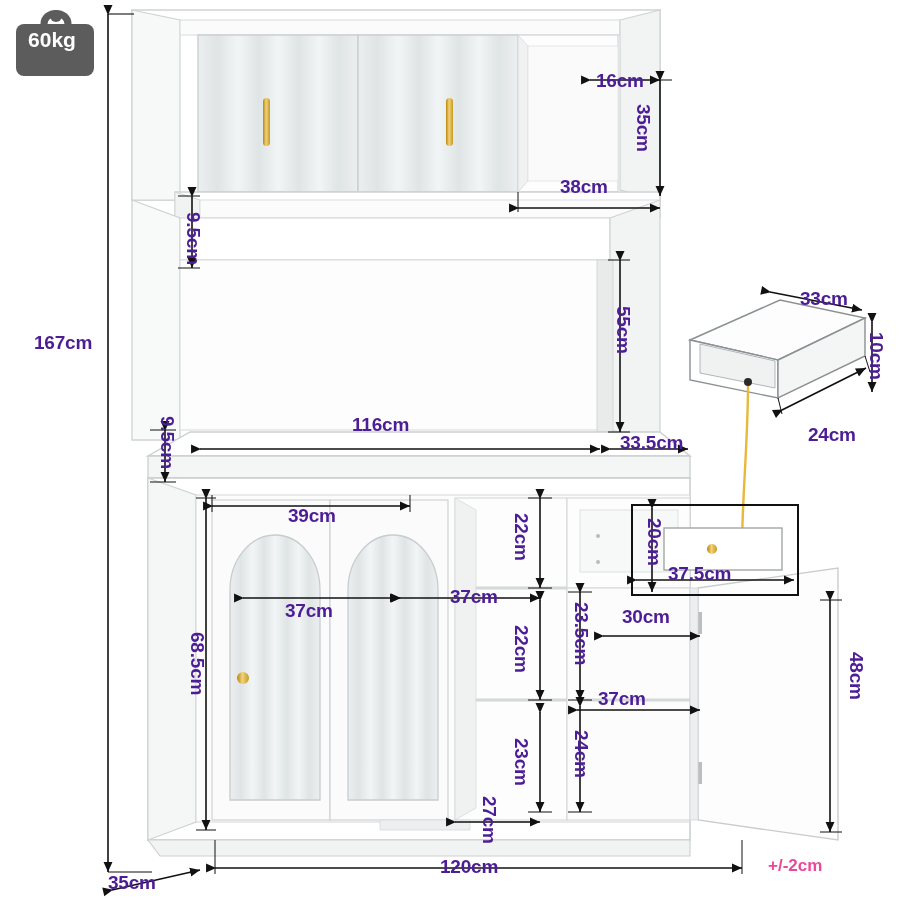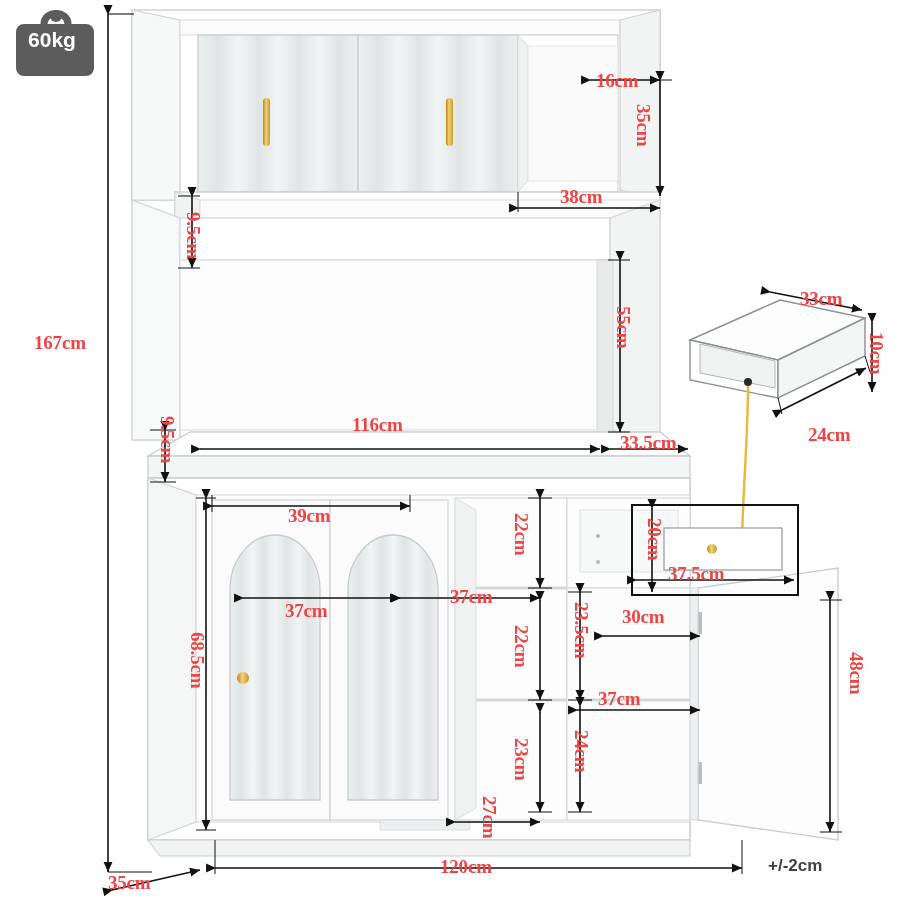--- a/index.html
+++ b/index.html
@@ -8,45 +8,44 @@
     background:#ffffff;
     font-family:"Liberation Sans", sans-serif;
     position:relative;
     overflow:hidden;
   }
   #stage{position:absolute;left:0;top:0;width:808px;height:899px;}
   svg#diagram{position:absolute;left:0;top:0;width:900px;height:899px;}
   .dim{
     position:absolute;
     font-weight:bold;
-    color:#ef4444;
+    color:#4c1d95;
     white-space:nowrap;
     font-size:19px;
     letter-spacing:-0.2px;
-    font-family:Liberation Serif, serif;
   }
   .vert{
     writing-mode:vertical-rl;
     text-orientation:mixed;
   }
   .weight-text{
     position:absolute;
     left:6px;top:28px;
     width:92px;
     text-align:center;
     color:#ffffff;
     font-weight:bold;
     font-size:21px;
     font-family:"Liberation Sans", sans-serif;
   }
   .tol{
     position:absolute;
     font-size:17px;
     font-weight:bold;
-    color:#404040;
+    color:#ec4899;
   }
 </style>
 </head>
 <body>
 
 <div id="stage">
 
   <svg id="diagram" viewBox="0 0 900 899">
     <defs>
       <linearGradient id="glassGrad" x1="0" y1="0" x2="1" y2="0">
@@ -250,21 +249,21 @@
       <path d="M38,18 C38,4 62,4 62,18" fill="none" stroke="#5c5c5c" stroke-width="7"></path>
       <circle cx="50" cy="10" r="6" fill="#5c5c5c"></circle>
     </g>
   </svg>
 
   <div class="weight-text">60kg</div>
 
   <div class="dim" style="left:34px;top:332px;">167cm</div>
   <div class="dim" style="left:596px;top:70px;">16cm</div>
   <div class="dim vert" style="left:632px;top:104px;">35cm</div>
-  <div class="dim" style="left:560px;top:186px;text-align:center;">38cm</div>
+  <div class="dim" style="left:560px;top:176px;text-align:center;">38cm</div>
   <div class="dim vert" style="left:182px;top:212px;">9.5cm</div>
   <div class="dim vert" style="left:612px;top:306px;">55cm</div>
   <div class="dim vert" style="left:156px;top:416px;">9.5cm</div>
   <div class="dim" style="left:352px;top:414px;">116cm</div>
   <div class="dim" style="left:620px;top:432px;text-align:center;">33.5cm</div>
 
   <div class="dim vert" style="left:186px;top:632px;">68.5cm</div>
   <div class="dim" style="left:288px;top:505px;">39cm</div>
   <div class="dim" style="left:285px;top:600px;">37cm</div>
   <div class="dim" style="left:450px;top:586px;">37cm</div>

